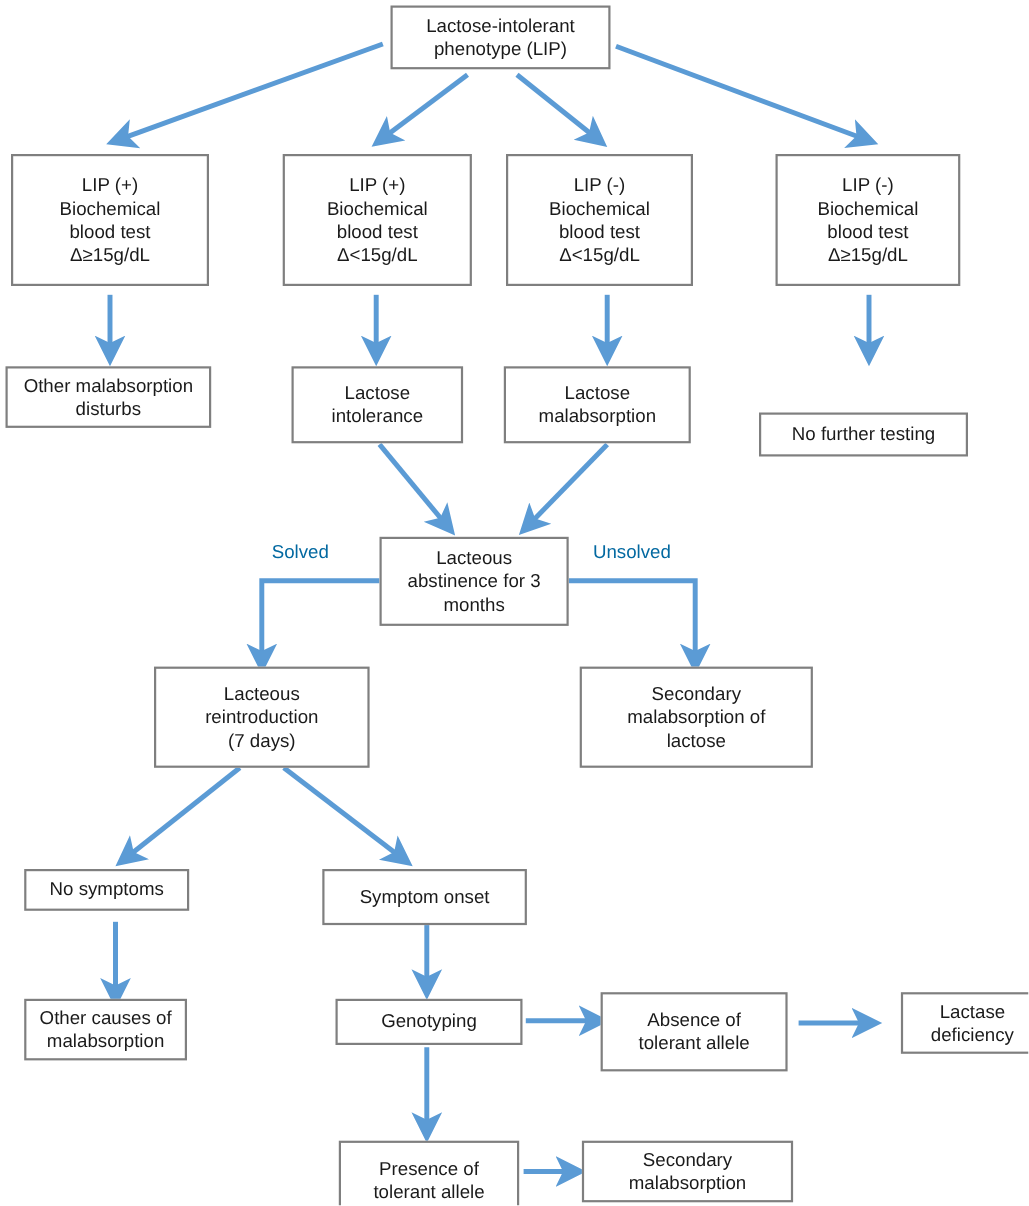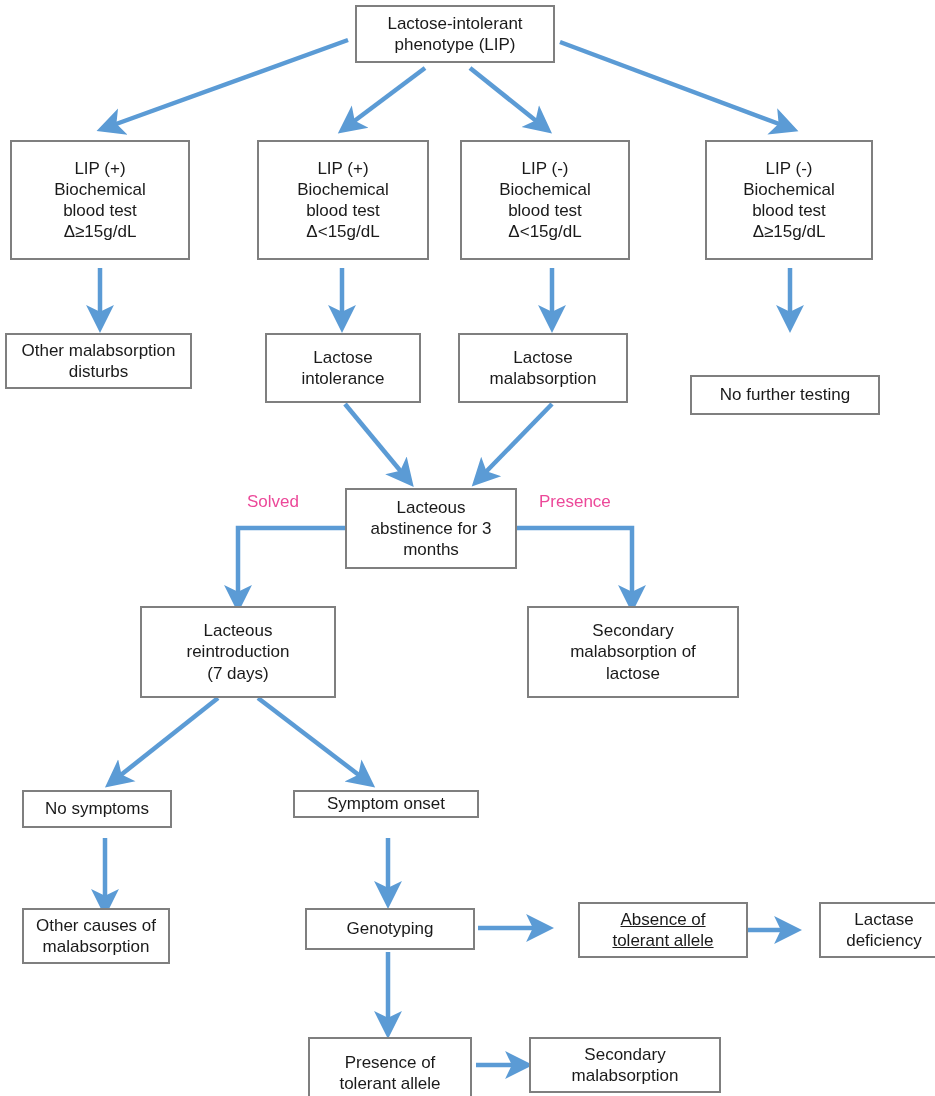--- a/index.html
+++ b/index.html
@@ -32,21 +32,21 @@
     text-align:center;
     color:#1a1a1a;
     font-size:17px;
     line-height:1.24;
     padding:12px 4px;
     z-index:2;
     white-space:pre-line;
   }
   .edge-label{
     position:absolute;
-    color:#ec4899;
+    color:#0369a1;
     font-size:17px;
     line-height:1.2;
     white-space:nowrap;
     z-index:3;
     background:transparent;
   }
 </style>
 </head>
 <body>
 
@@ -127,40 +127,40 @@
 malabsorption</div>
 
   <div class="node" style="left:690px;top:335px;width:190px;height:40px;margin-top:40px;">No further testing</div>
 
   <div class="node" style="left:345px;top:488px;width:172px;height:81px;">Lacteous
 abstinence for 3
 months</div>
 
   <div class="edge-label" style="left:247px;top:492px;">Solved</div>
 
-  <div class="edge-label" style="left:539px;top:492px;">Presence</div>
+  <div class="edge-label" style="left:539px;top:492px;">Unsolved</div>
 
   <div class="node" style="left:140px;top:606px;width:196px;height:92px;">Lacteous
 reintroduction
 (7 days)</div>
 
   <div class="node" style="left:527px;top:606px;width:212px;height:92px;">Secondary
 malabsorption of
 lactose</div>
 
   <div class="node" style="left:22px;top:790px;width:150px;height:38px;">No symptoms</div>
 
-  <div class="node" style="left:293px;top:790px;width:186px;height:28px;">Symptom  onset</div>
+  <div class="node" style="left:293px;top:790px;width:186px;height:51px;">Symptom  onset</div>
 
   <div class="node" style="left:22px;top:908px;width:148px;height:56px;">Other causes of
 malabsorption</div>
 
   <div class="node" style="left:305px;top:908px;width:170px;height:42px;">Genotyping</div>
 
-  <div class="node" style="left:578px;top:902px;width:170px;height:56px;text-decoration:underline;">Absence of
+  <div class="node" style="left:546px;top:902px;width:170px;height:72px;">Absence of
 tolerant allele</div>
 
   <div class="node" style="left:799px;top:902px;width:130px;height:56px;margin-left:20px;">Lactase
 deficiency</div>
 
   <div class="node" style="left:308px;top:1037px;width:164px;height:72px;">Presence of
 tolerant allele</div>
 
   <div class="node" style="left:529px;top:1037px;width:192px;height:56px;">Secondary
 malabsorption</div>

